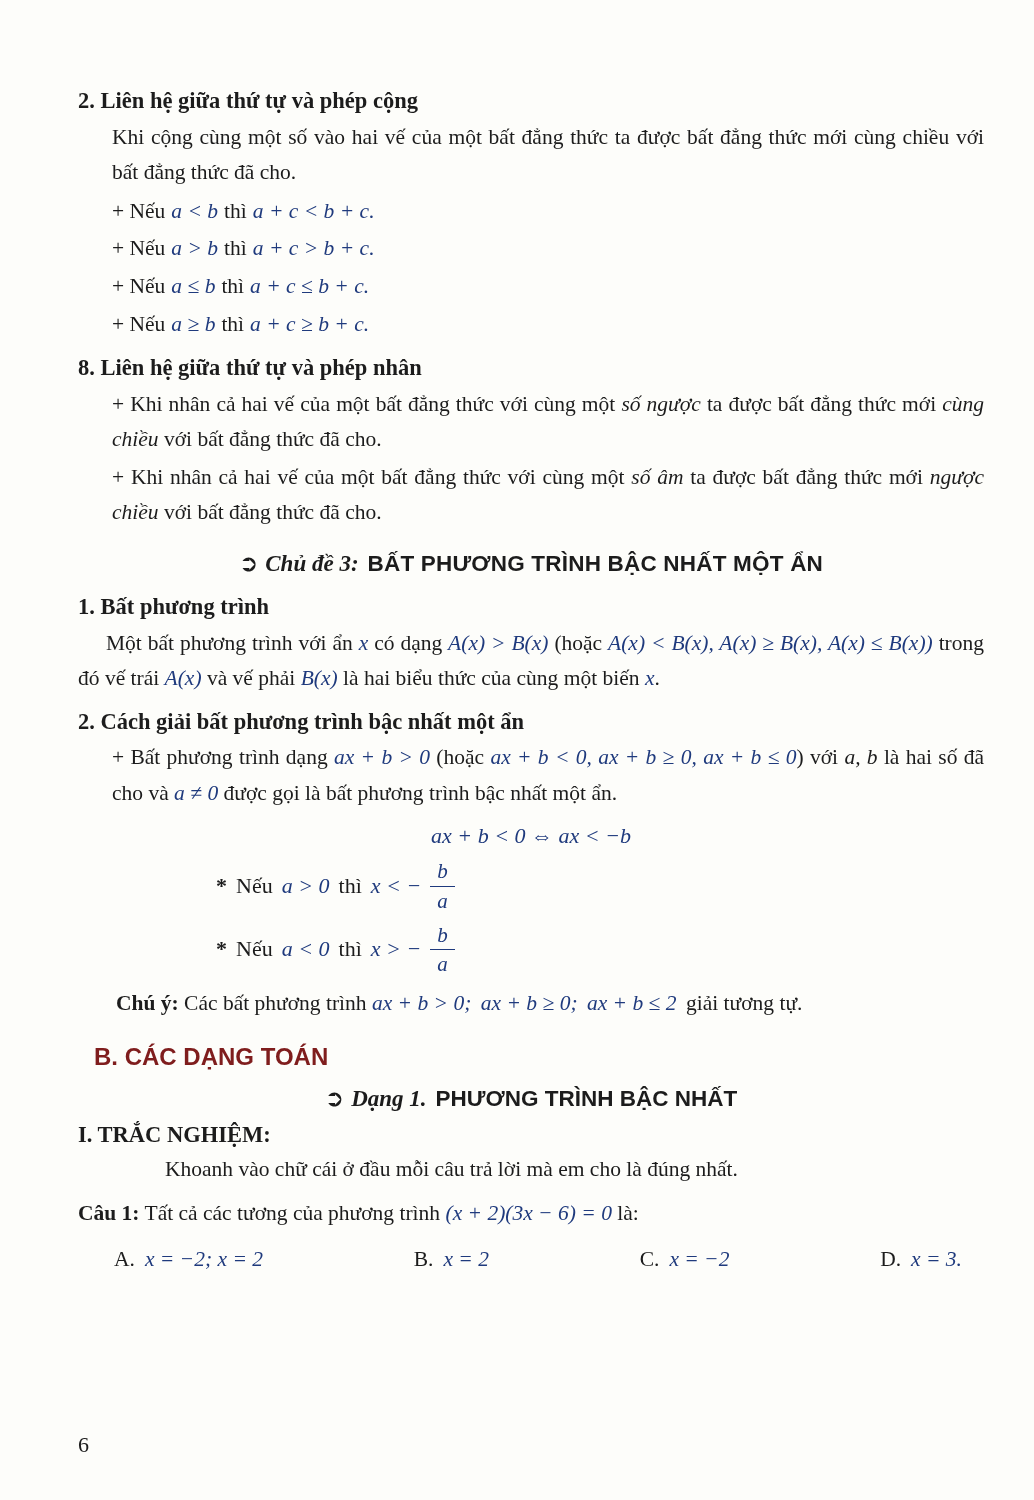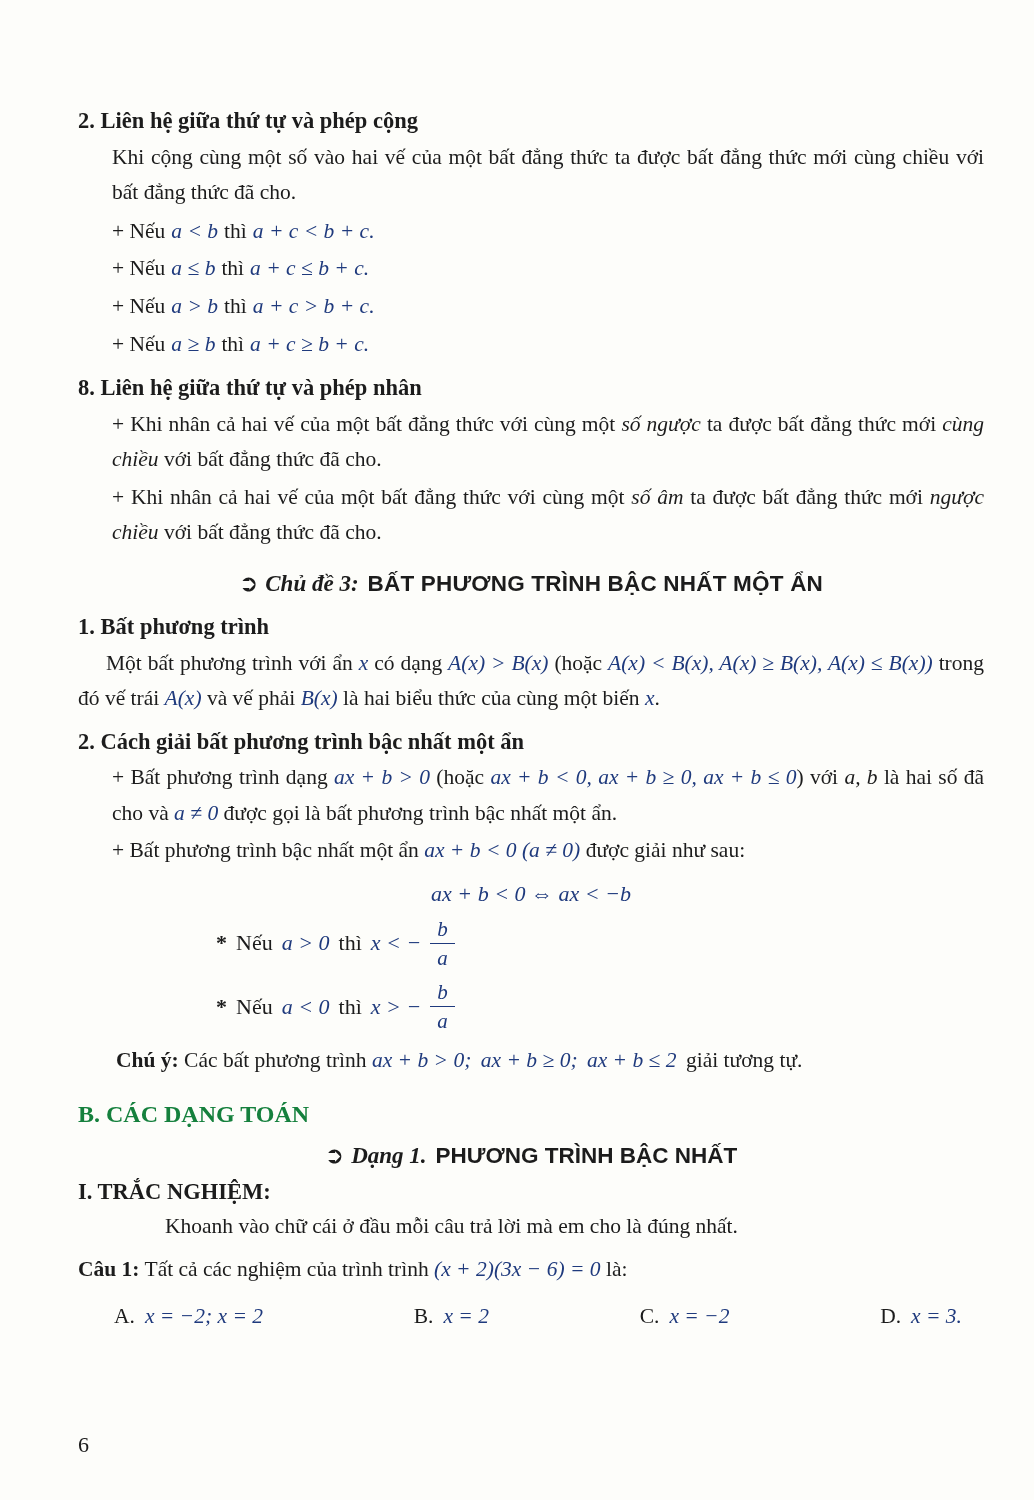--- a/index.html
+++ b/index.html
@@ -6,21 +6,21 @@
   html, body { background:#ffffff; }
   body {
     width:1034px; height:1500px;
     font-family:"Liberation Serif", serif;
     color:#1c1c1c;
   }
   .page {
     position:relative;
     width:1034px; height:1500px;
     background:#fdfdfa;
-    padding:96px 50px 0 78px;
+    padding:76px 50px 0 78px;
     overflow:hidden;
   }
   .sec-heading {
     font-size:22.5px; font-weight:bold; line-height:1.5;
     margin:8px 0 2px;
   }
   .body-text { font-size:21.5px; line-height:1.65; text-align:justify; margin:2px 0; }
   .ml { margin-left:34px; }
   .indent-first { text-indent:28px; }
   .m { font-style:italic; color:#1f3a7d; }
@@ -42,22 +42,22 @@
     font-size:22px; margin:10px 0 10px 138px;
   }
   .case-line .star { font-weight:bold; }
   .frac { display:inline-flex; flex-direction:column; align-items:center; line-height:1.15; font-size:21px; }
   .frac .num { padding:0 7px 2px; border-bottom:1.6px solid #1f3a7d; }
   .frac .den { padding:2px 7px 0; }
   .note-line { font-size:21.5px; line-height:1.65; margin:8px 0 4px 38px; }
   .note-line .bold-label { font-weight:bold; }
   .note-line .m { margin-right:4px; }
   .part-heading {
-    font-family:Liberation Serif, serif;
-    font-size:24px; font-weight:bold; margin:22px 0 8px; color:#15803d;
+    font-family:Liberation Sans, sans-serif;
+    font-size:24px; font-weight:bold; margin:22px 16px 8px; color:#7f1d1d;
   }
   .dang-heading { text-align:center; font-weight:bold; font-size:23px; margin:14px 0 10px; }
   .dang-label { font-style:italic; margin-right:9px; }
   .dang-title { font-family:"Liberation Sans", sans-serif; font-size:22.5px; }
   .quiz-heading { font-size:22.5px; font-weight:bold; margin:10px 0 4px; }
   .instruction { font-size:21.5px; line-height:1.65; margin:4px 0 8px 87px; }
   .question { margin-top:8px; }
   .q-label { font-weight:bold; }
   .options-row {
     display:flex; justify-content:space-between;
@@ -71,22 +71,22 @@
 </head>
 <body>
 
 <div class="page">
 
   <section>
     <h3 class="sec-heading">2. Liên hệ giữa thứ tự và phép cộng</h3>
     <p class="body-text ml">Khi cộng cùng một số vào hai vế của một bất đẳng thức ta được bất đẳng thức mới cùng chiều với bất đẳng thức đã cho.</p>
 
     <div class="rule-line"><span>+ Nếu</span><span class="m">a &lt; b</span><span>thì</span><span class="m">a + c &lt; b + c.</span></div>
+    <div class="rule-line"><span>+ Nếu</span><span class="m">a &gt; b</span><span>thì</span><span class="m">a + c &gt; b + c.</span></div>
     <div class="rule-line"><span>+ Nếu</span><span class="m">a ≤ b</span><span>thì</span><span class="m">a + c ≤ b + c.</span></div>
-    <div class="rule-line"><span>+ Nếu</span><span class="m">a &gt; b</span><span>thì</span><span class="m">a + c &gt; b + c.</span></div>
     <div class="rule-line"><span>+ Nếu</span><span class="m">a ≥ b</span><span>thì</span><span class="m">a + c ≥ b + c.</span></div>
   </section>
 
   <section>
     <h3 class="sec-heading">8. Liên hệ giữa thứ tự và phép nhân</h3>
     <p class="body-text ml"><span>+ Khi nhân cả hai vế của một bất đẳng thức với cùng một </span><span class="em">số ngược</span><span> ta được bất đẳng thức mới </span><span class="em">cùng chiều</span><span> với bất đẳng thức đã cho.</span></p>
     <p class="body-text ml"><span>+ Khi nhân cả hai vế của một bất đẳng thức với cùng một </span><span class="em">số âm</span><span> ta được bất đẳng thức mới </span><span class="em">ngược chiều</span><span> với bất đẳng thức đã cho.</span></p>
   </section>
 
   <div class="topic-heading">
@@ -94,21 +94,20 @@
   </div>
 
   <section>
     <h3 class="sec-heading">1. Bất phương trình</h3>
     <p class="body-text indent-first"><span>Một bất phương trình với ẩn </span><span class="m">x</span><span> có dạng </span><span class="m">A(x) &gt; B(x)</span><span> (hoặc </span><span class="m">A(x) &lt; B(x), A(x) ≥ B(x), A(x) ≤ B(x))</span><span> trong đó vế trái </span><span class="m">A(x)</span><span> và vế phải </span><span class="m">B(x)</span><span> là hai biểu thức của cùng một biến </span><span class="m">x</span><span>.</span></p>
   </section>
 
   <section>
     <h3 class="sec-heading">2. Cách giải bất phương trình bậc nhất một ẩn</h3>
     <p class="body-text ml"><span>+ Bất phương trình dạng </span><span class="m">ax + b &gt; 0 </span><span>(hoặc </span><span class="m">ax + b &lt; 0, ax + b ≥ 0, ax + b ≤ 0</span><span>) với </span><span class="em">a, b</span><span> là hai số đã cho và </span><span class="m">a ≠ 0</span><span> được gọi là bất phương trình bậc nhất một ẩn.</span></p>
-    <p class="body-text ml"><span>+ Bất phương trình bậc nhất một ẩn </span><span class="m">ax + b &lt; 0 </span><span class="m">(a ≠ 0) </span><span>được giải như sau:</span></p>
 
     <div class="formula m">ax + b &lt; 0 ⇔ ax &lt; −b</div>
 
     <div class="case-line">
       <span class="star">*</span>
       <span>Nếu</span>
       <span class="m">a &gt; 0</span>
       <span>thì</span>
       <span class="m">x &lt; −</span>
       <span class="m frac">
@@ -135,21 +134,21 @@
   <h2 class="part-heading">B. CÁC DẠNG TOÁN</h2>
 
   <div class="dang-heading">
     <span class="bullet">➲</span><span class="dang-label">Dạng 1.</span><span class="dang-title">PHƯƠNG TRÌNH BẬC NHẤT</span>
   </div>
 
   <section>
     <h3 class="quiz-heading">I. TRẮC NGHIỆM:</h3>
     <p class="instruction">Khoanh vào chữ cái ở đầu mỗi câu trả lời mà em cho là đúng nhất.</p>
 
-    <p class="body-text question"><span class="q-label">Câu 1:</span><span> Tất cả các nghiệm của trình trình </span><span class="m">(x + 2)(3x − 6) = 0</span><span> là:</span></p>
+    <p class="body-text question"><span class="q-label">Câu 1:</span><span> Tất cả các tương của phương trình </span><span class="m">(x + 2)(3x − 6) = 0</span><span> là:</span></p>
 
     <div class="options-row">
       <div class="option"><span class="letter">A.</span><span class="m">x = −2; x = 2</span></div>
       <div class="option"><span class="letter">B.</span><span class="m">x = 2</span></div>
       <div class="option"><span class="letter">C.</span><span class="m">x = −2</span></div>
       <div class="option"><span class="letter">D.</span><span class="m">x = 3.</span></div>
     </div>
   </section>
 
   <div class="page-number">6</div>

